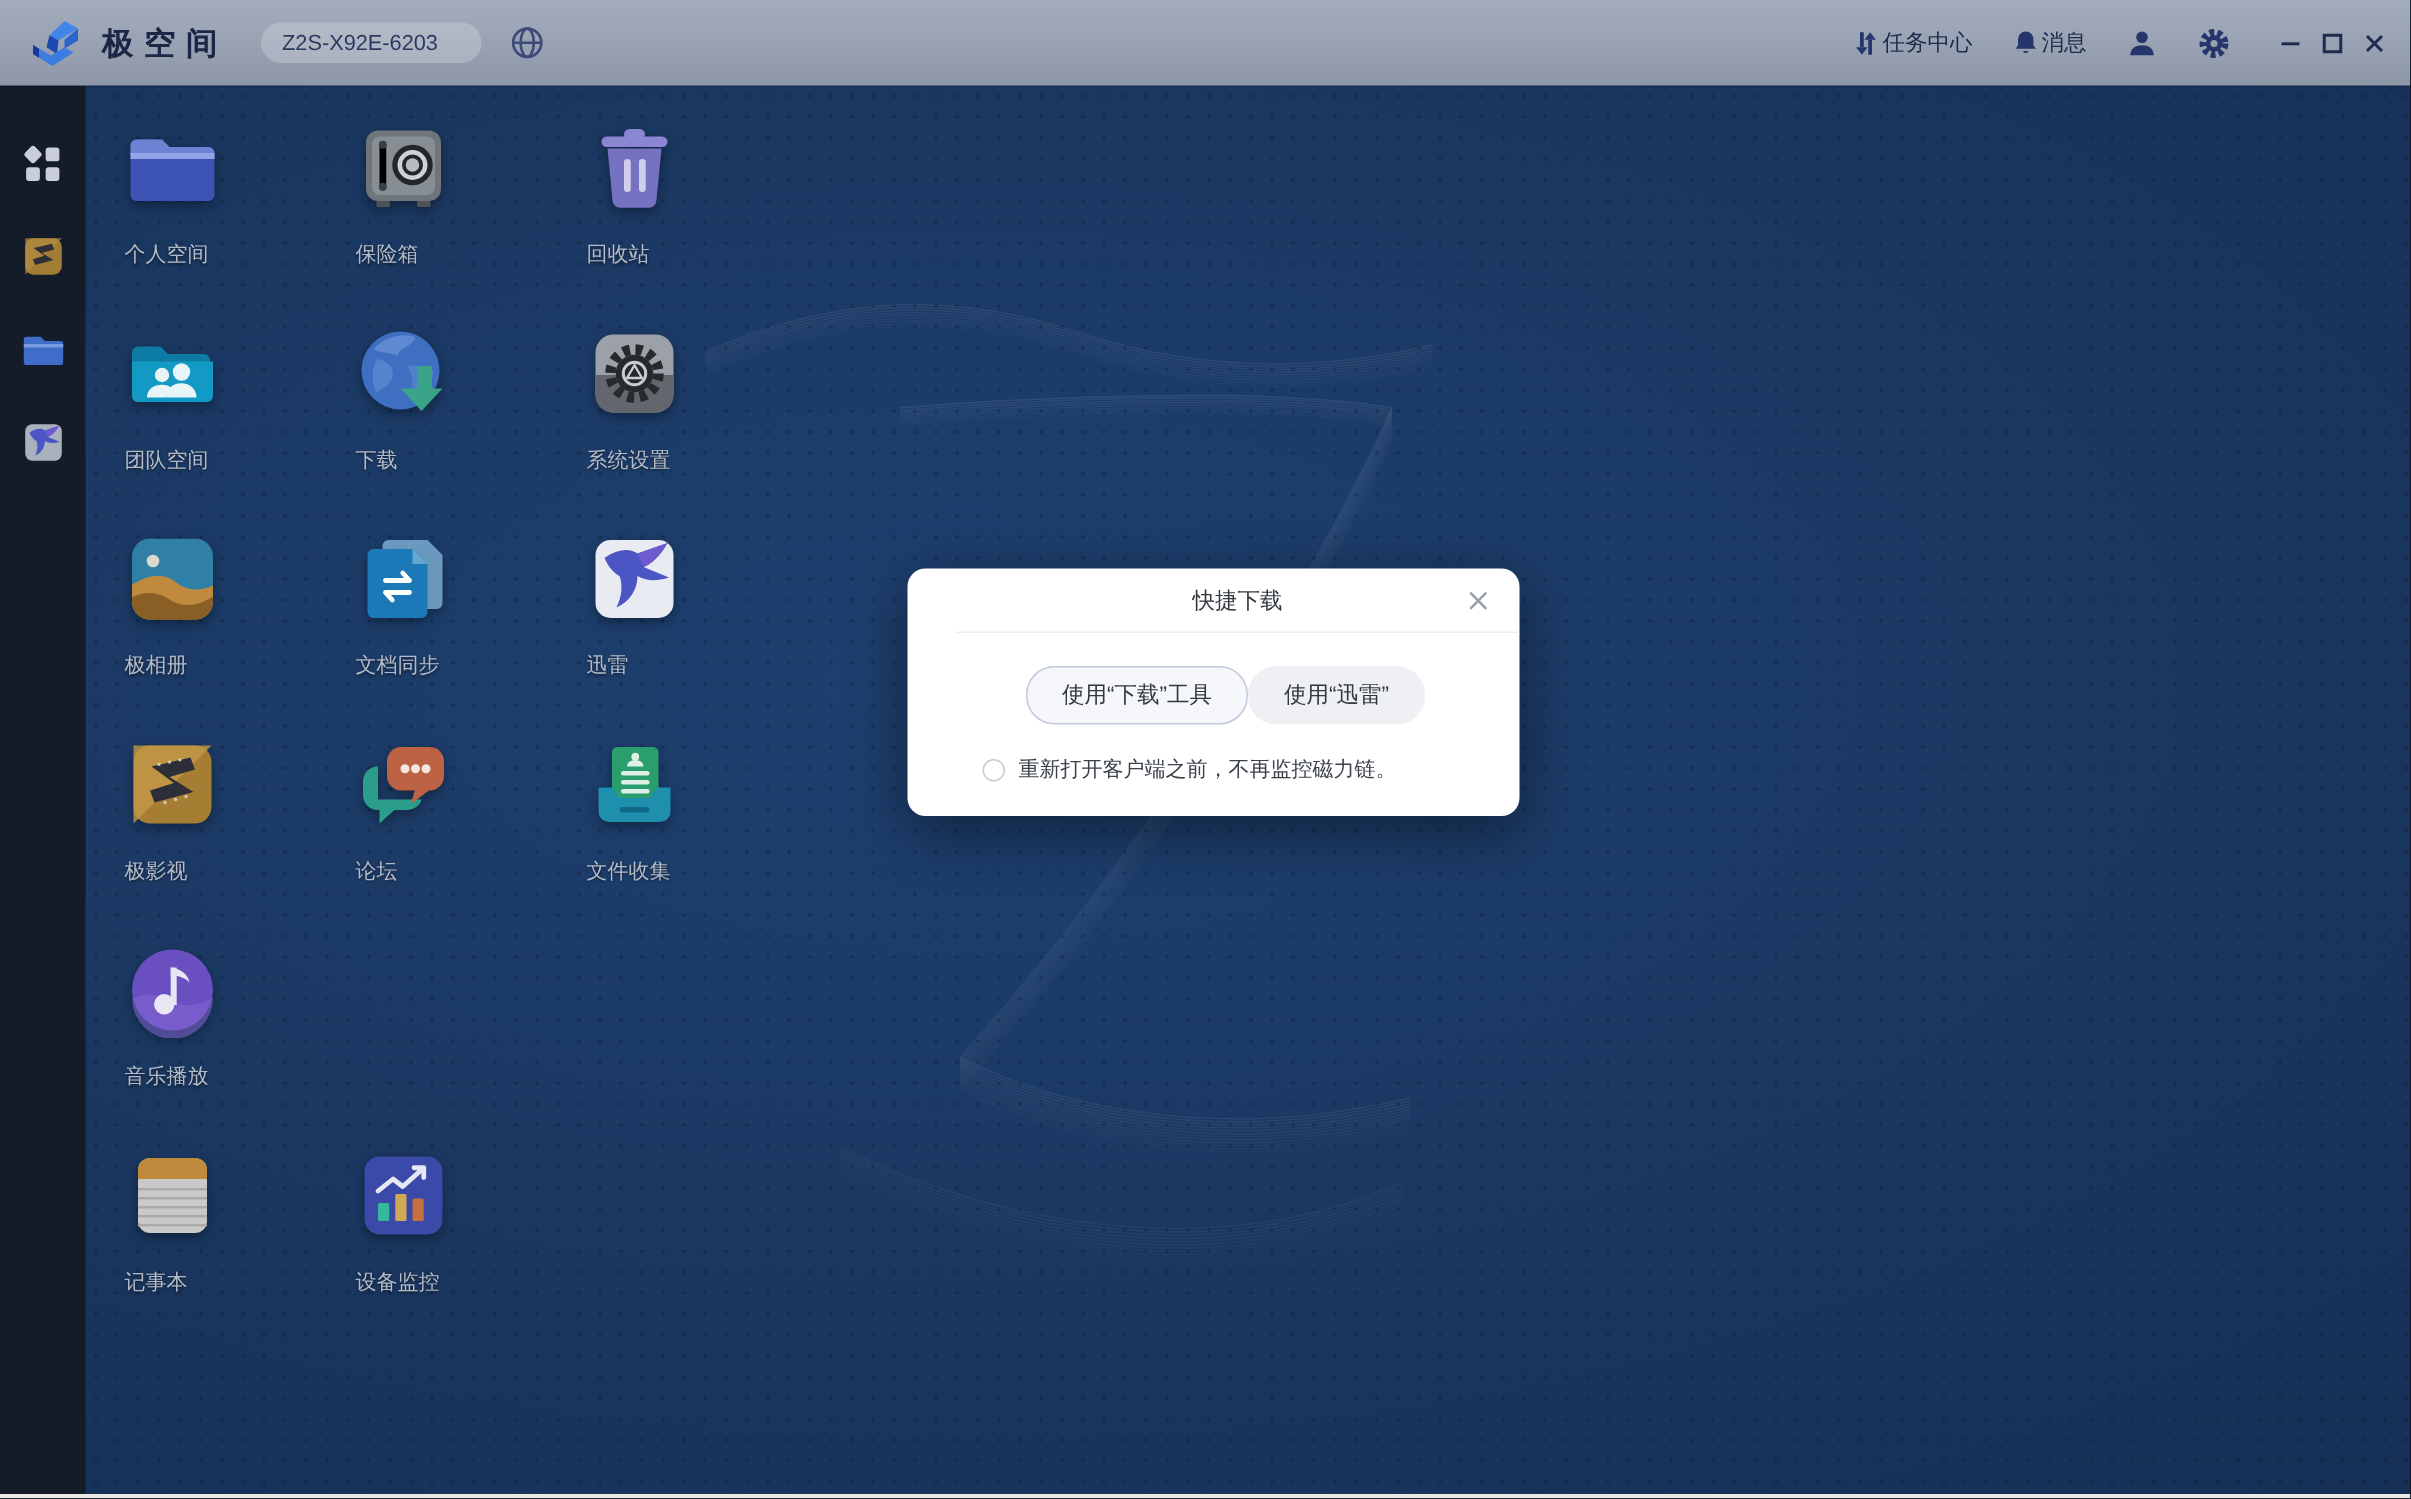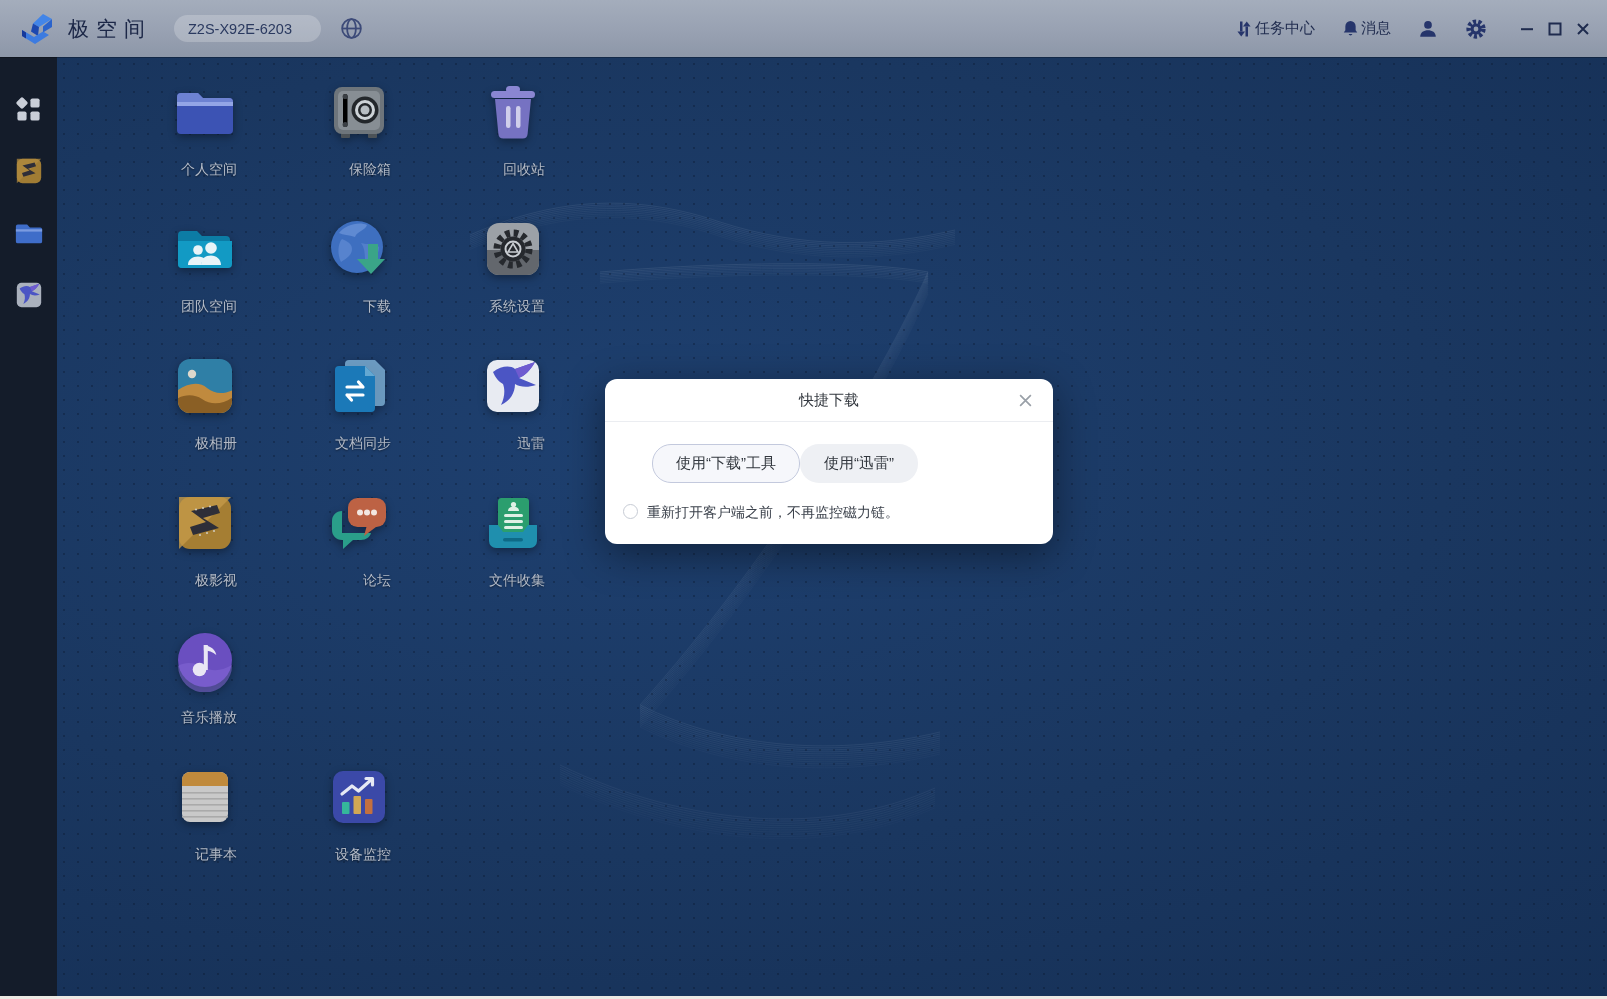--- a/index.html
+++ b/index.html
@@ -5,21 +5,21 @@
   *{margin:0;padding:0;box-sizing:border-box}
   html,body{width:1607px;height:999px;overflow:hidden;background:#000;
     font-family:"Liberation Sans","DejaVu Sans",sans-serif;}
   #app{position:relative;width:1607px;height:999px;overflow:hidden;background:#142c50;}
 
   
   .topbar{position:absolute;top:0;left:0;right:0;height:57px;z-index:20;
     background:linear-gradient(180deg,#a4adbc 0%,#97a0b1 60%,#8d97a8 100%);
     display:flex;align-items:center;box-shadow:0 1px 0 rgba(0,0,0,.25);}
   .logo{width:34px;height:34px;margin-left:20px;flex:0 0 auto;}
-  .brand{font-size:21px;font-weight:normal;color:#1c2747;letter-spacing:7px;margin-left:14px;white-space:nowrap;}
+  .brand{font-size:21px;font-weight:bold;color:#1c2747;letter-spacing:7px;margin-left:14px;white-space:nowrap;}
   .device-pill{margin-left:22px;height:27px;padding:0 12px 0 14px;border-radius:14px;
     background:rgba(255,255,255,.22);display:flex;align-items:center;gap:7px;cursor:pointer;}
   .device-pill .name{font-size:14.5px;font-weight:normal;color:#2b3a60;}
   .caret{width:0;height:0;border-left:5px solid transparent;border-right:5px solid transparent;
     border-top:6px solid #5a6residual685;border-top-color:#5a6685;}
   .globe-btn{margin-left:18px;display:flex;align-items:center;cursor:pointer;}
   .topbar-right{margin-left:auto;display:flex;align-items:center;color:#1f2b4e;}
   .tb-item{display:flex;align-items:center;gap:1px;cursor:pointer;font-size:15px;color:#1f2b4e;margin-right:26px;}
   .tb-icon{display:flex;align-items:center;}
   .win-controls{display:flex;align-items:center;gap:0;margin-right:10px;}
@@ -34,42 +34,42 @@
   
   .desktop{position:absolute;top:57px;left:57px;right:0;bottom:3px;overflow:hidden;
     background:radial-gradient(115% 95% at 38% 42%, #1e4070 0%, #1a3760 45%, #132c51 100%);}
   .desktop .dots{position:absolute;inset:0;
     background-image:radial-gradient(rgba(7,16,34,.55) 1px, rgba(0,0,0,0) 1.5px);
     background-size:14px 14px;opacity:.55;pointer-events:none;}
   .zart{position:absolute;left:0;top:0;pointer-events:none;}
 
   .app-grid{position:absolute;left:26px;top:18px;}
   .app-row{display:flex;}
-  .app{width:154px;height:137px;display:flex;flex-direction:column;align-items:flex-end;
+  .app{width:154px;height:137px;display:flex;flex-direction:column;align-items:flex-start;
     justify-content:flex-start;cursor:pointer;padding-top:5px;}
   .app-icon{width:64px;height:64px;display:flex;align-items:center;justify-content:center;
     filter:drop-shadow(0 3px 4px rgba(0,0,0,.35));}
   .app-icon svg{width:64px;height:64px;}
   .app-label{margin-top:17px;font-size:14px;color:#b4bbc7;text-shadow:0 1px 2px rgba(0,0,0,.5);}
 
   
-  .dialog{position:absolute;left:605px;top:379px;width:448px;z-index:40;background:#fff;
-    border-radius:12px;box-shadow:0 10px 40px rgba(0,0,0,.45);overflow:hidden;}
+  .dialog{position:absolute;left:605px;top:379px;width:408px;z-index:40;background:#fff;
+    border-radius:12px;box-shadow:0 10px 40px rgba(0,0,0,.45);overflow:hidden;padding-left:32px;}
   .dialog-header{position:relative;height:43px;display:flex;align-items:center;justify-content:center;
     border-bottom:1px solid #ebedf1;}
   .dialog-title{font-size:15px;color:#33383f;}
   .dialog-close{position:absolute;right:16px;top:0;height:43px;display:flex;align-items:center;
     cursor:pointer;color:#9aa0a8;font-size:18px;padding:0 4px;}
   .dialog-body{padding:16px 27px 0 27px;font-size:14.5px;line-height:1.75;color:#3c424c;}
   .dialog-buttons{display:flex;align-items:center;padding:22px 0 0 47px;}
   .btn{border-radius:19px;padding:9px 23px;font-size:15px;color:#33383f;cursor:pointer;
     background:#eef0f4;border:1px solid transparent;white-space:nowrap;
     font-family:"Liberation Sans","DejaVu Sans",sans-serif;}
   .btn.primary{background:#f6f7fb;border:1px solid #c3c9dd;}
-  .dialog-check{display:flex;gap:9px;padding:21px 0 22px 18px;}
+  .dialog-check{display:flex;align-items:center;gap:9px;padding:21px 0 22px 18px;}
   .radio{width:15px;height:15px;border-radius:50%;border:1.5px solid #c6cbd4;background:#fff;
     cursor:pointer;flex:0 0 auto;}
   .check-label{font-size:14px;color:#3c424c;}
 
   .bottom-strip{position:absolute;left:0;right:0;bottom:0;height:3px;background:#ece9e3;z-index:30;}
 </style>
 </head>
 <body>
 
 <div id="app">

